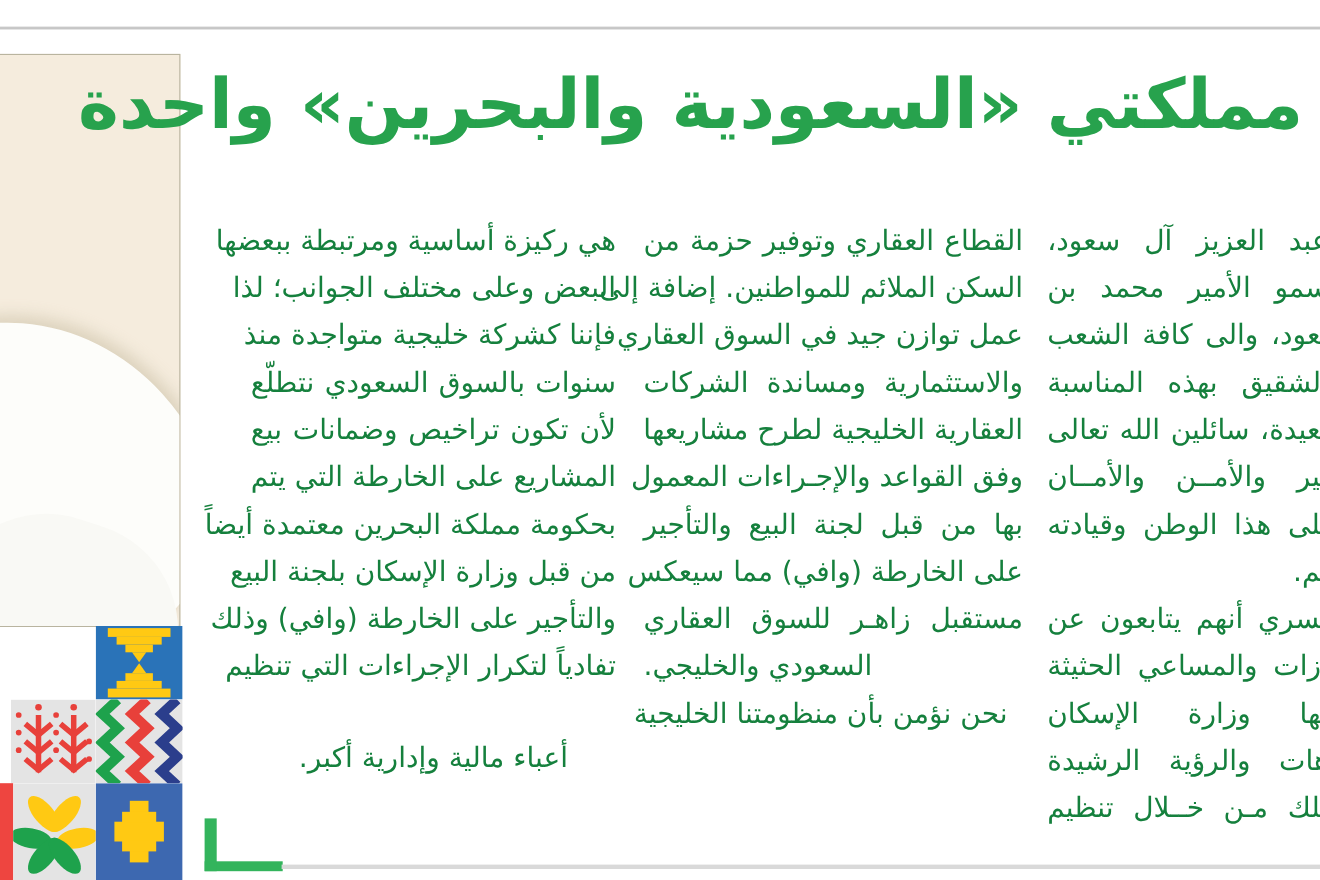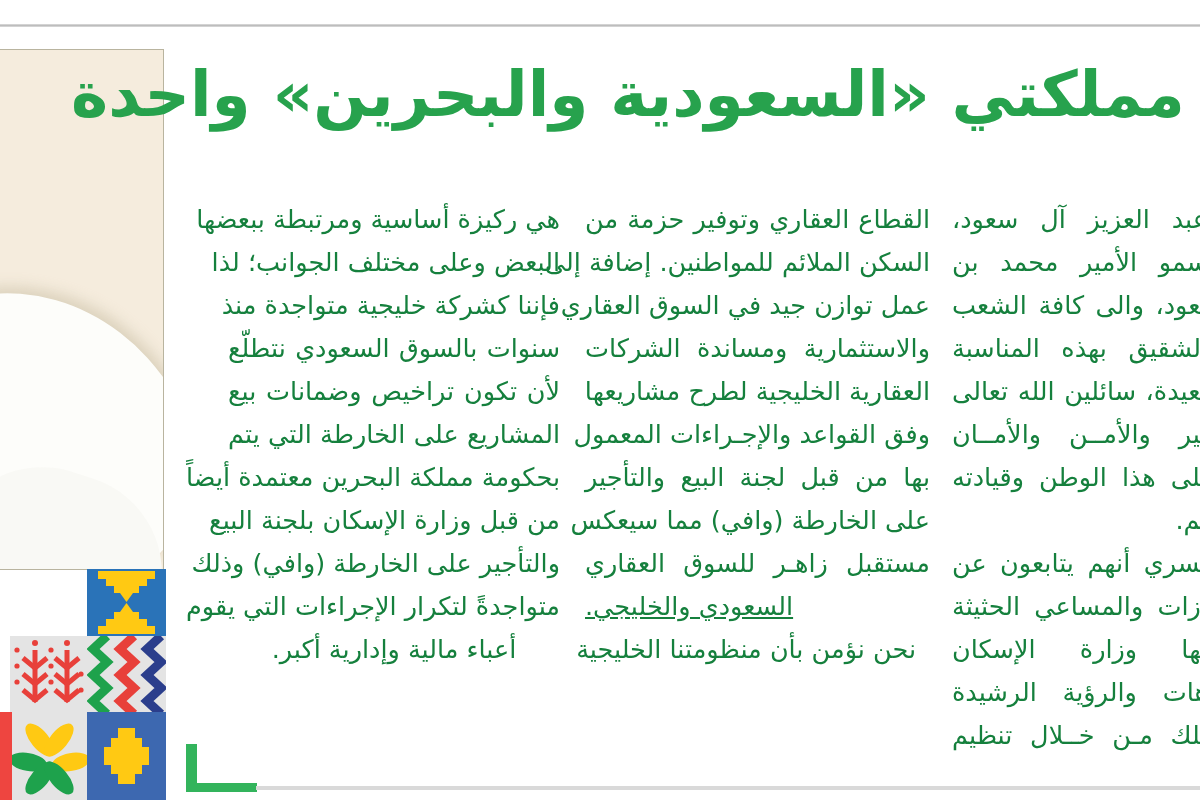--- a/index.html
+++ b/index.html
@@ -153,30 +153,30 @@
   <div class="col col-middle">
       <div class="tline">القطاع العقاري وتوفير حزمة من</div>
       <div class="tline">السكن الملائم للمواطنين. إضافة إلى</div>
       <div class="tline">عمل توازن جيد في السوق العقاري</div>
       <div class="tline">والاستثمارية ومساندة الشركات</div>
       <div class="tline">العقارية الخليجية لطرح مشاريعها</div>
       <div class="tline">وفق القواعد والإجـراءات المعمول</div>
       <div class="tline">بها من قبل لجنة البيع والتأجير</div>
       <div class="tline">على الخارطة (وافي) مما سيعكس</div>
       <div class="tline">مستقبل زاهـر للسوق العقاري</div>
-      <div class="tline" style="text-align-last: left; text-decoration: underline;">السعودي والخليجي.</div>
+      <div class="tline" style="text-align-last: left;">السعودي والخليجي.</div>
       <div class="tline" style="padding-right: 14px;">نحن نؤمن بأن منظومتنا الخليجية</div>
     </div>
   <div class="col col-left">
       <div class="tline">هي ركيزة أساسية ومرتبطة ببعضها</div>
       <div class="tline">البعض وعلى مختلف الجوانب؛ لذا</div>
       <div class="tline">فإننا كشركة خليجية متواجدة منذ</div>
       <div class="tline">سنوات بالسوق السعودي نتطلّع</div>
       <div class="tline">لأن تكون تراخيص وضمانات بيع</div>
       <div class="tline">المشاريع على الخارطة التي يتم</div>
       <div class="tline">بحكومة مملكة البحرين معتمدة أيضاً</div>
       <div class="tline">من قبل وزارة الإسكان بلجنة البيع</div>
       <div class="tline">والتأجير على الخارطة (وافي) وذلك</div>
-      <div class="tline">متواجدةً لتكرار الإجراءات التي يقوم</div>
-      <div class="tline" style="text-align-last: center;">أعباء مالية وإدارية أكبر.</div>
+      <div class="tline">تفادياً لتكرار الإجراءات التي تنظيم</div>
+      <div class="tline" style="text-align-last: center; margin-top: 40px;">أعباء مالية وإدارية أكبر.</div>
     </div>
 
 </div>
 
 </body></html>

